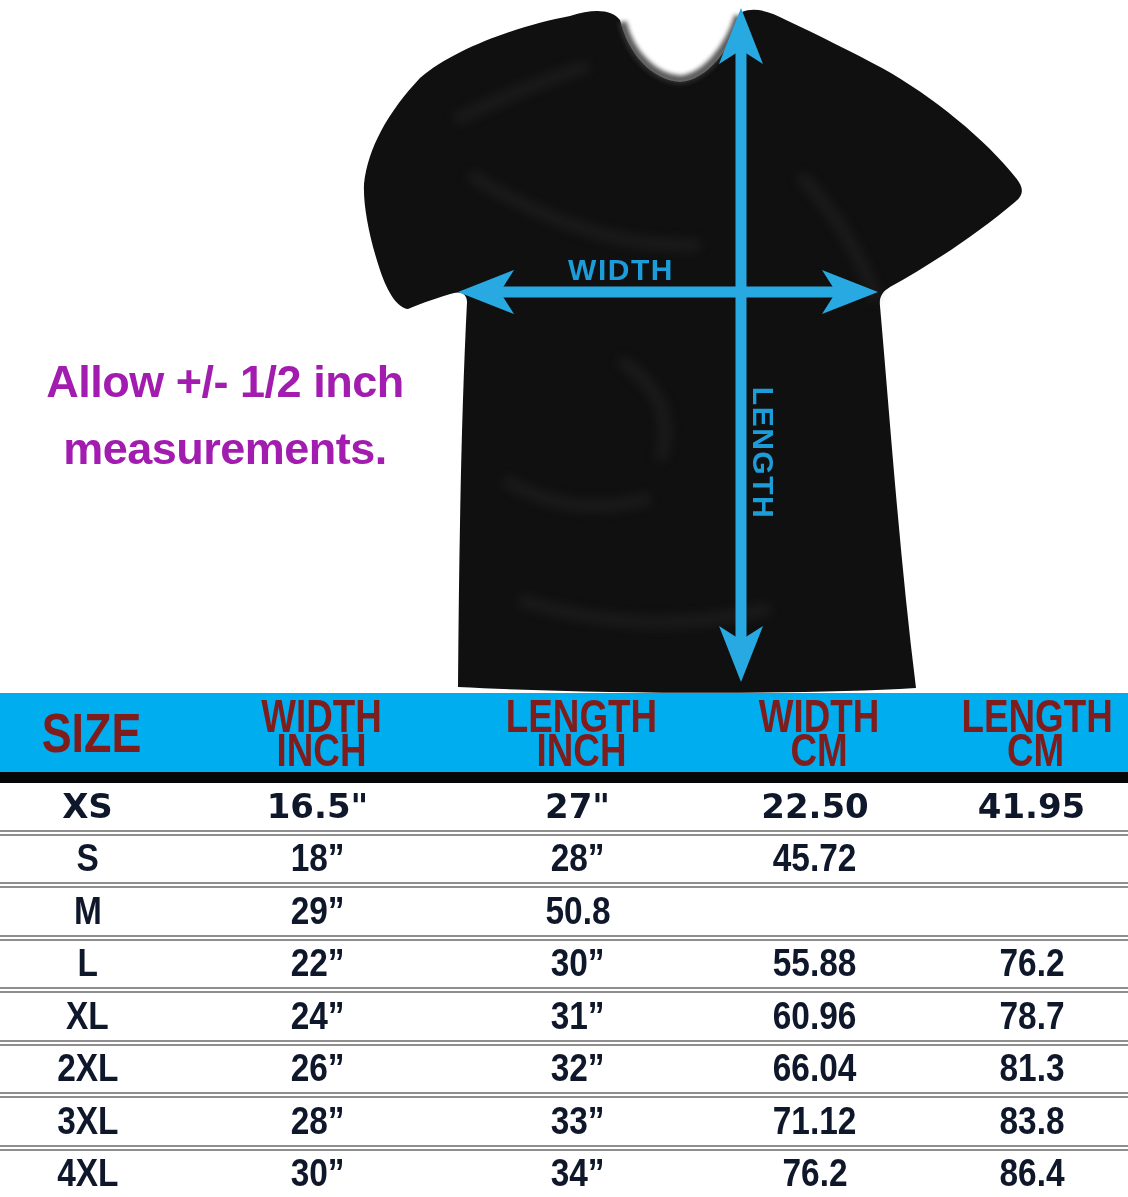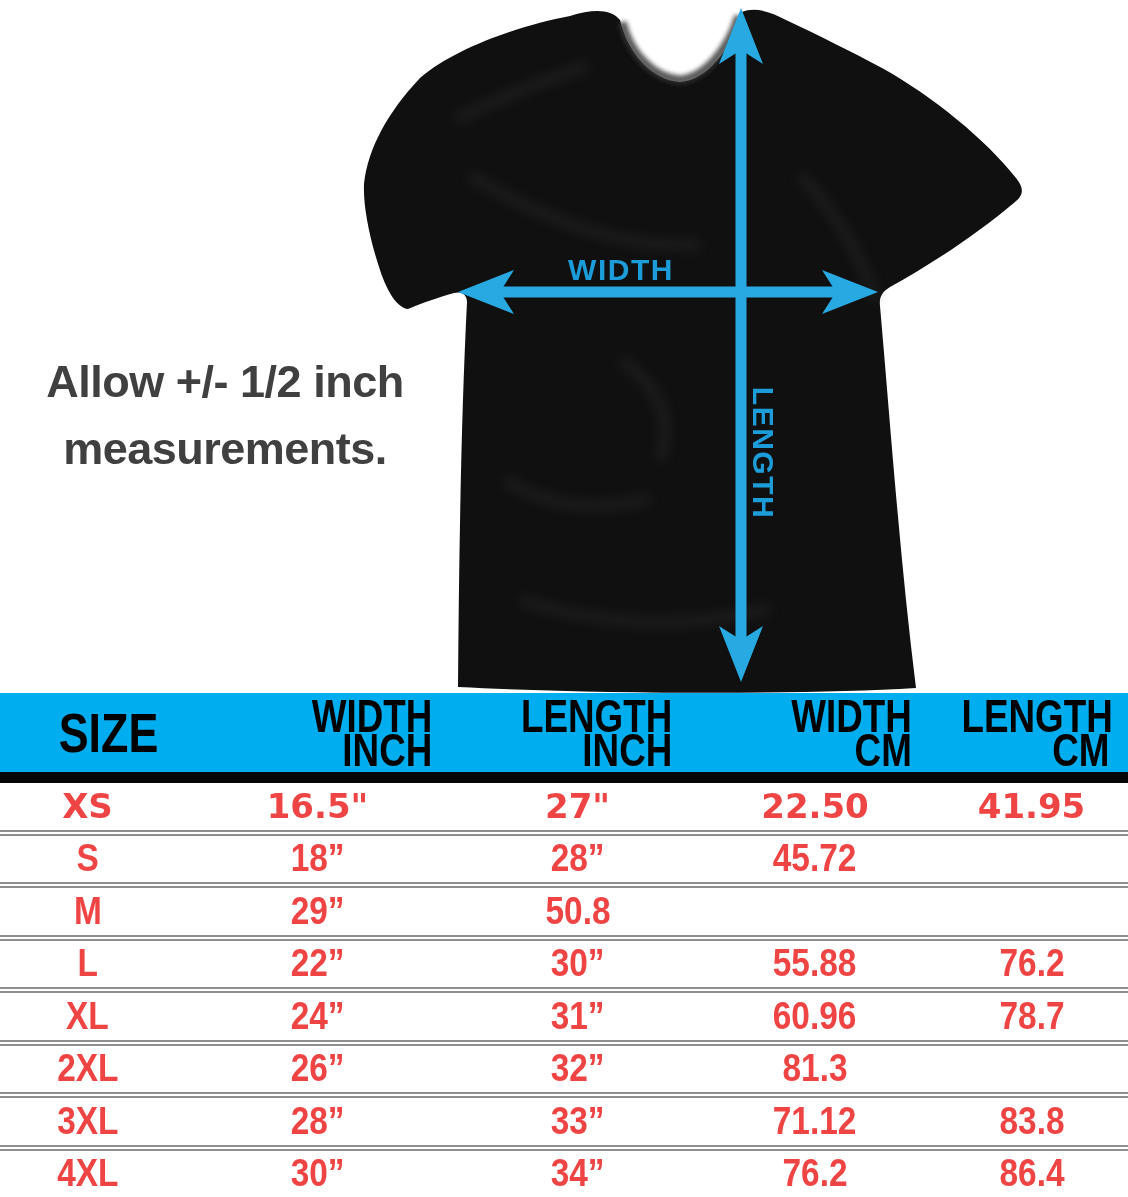--- a/index.html
+++ b/index.html
@@ -11,41 +11,41 @@
     position: relative;
     overflow: hidden;
   }
   .top-section { position: relative; width: 1128px; height: 693px; background: #fff; }
   svg.diagram { position: absolute; left: 0; top: 0; }
   svg text { font-family: "Liberation Sans", sans-serif; font-weight: bold; }
 
   .tolerance {
     position: absolute; left: 0; top: 348px; width: 450px;
     text-align: center; font-weight: bold; font-size: 45px; line-height: 67px;
-    color: #404040; letter-spacing: -0.5px;
+    color: #a21caf; letter-spacing: -0.5px;
   }
 
   .size-table { width: 1128px; }
   .thead {
     height: 79px; display: grid;
     grid-template-columns: 175px 285px 235px 240px 193px;
     align-items: center; background: #00AEEF;
   }
-  .th { text-align: right; color: #000000; font-weight: bold; padding-left: 8px; }
+  .th { text-align: center; color: #7f1d1d; font-weight: bold; padding-left: 8px; }
   .th .l { display: block; font-size: 46px; line-height: 34px; transform: scaleX(0.8); white-space: nowrap; }
   .th.size .l { font-size: 56px; line-height: 56px; }
   .black-bar { height: 11px; background: #060606; }
   .tbody { height: 414px; display: flex; flex-direction: column; }
   .trow {
     flex: 1; display: grid;
     grid-template-columns: 175px 285px 235px 240px 193px;
     align-items: center; background: #fff;
   }
   .trow + .trow { border-top: 6px double #8e8e8e; }
-  .cell { text-align: center; font-weight: bold; color: #ef4444; font-size: 38px; }
+  .cell { text-align: center; font-weight: bold; color: #0f172a; font-size: 38px; }
   .cell-text { display: inline-block; transform: scaleX(0.88); white-space: nowrap; }
   .trow.first-row .cell { font-family: "DejaVu Sans", "Liberation Sans", sans-serif; font-size: 34px; }
   .trow.first-row .cell-text { transform: none; }
 </style>
 </head>
 <body>
 
 <div class="top-section">
 
   <svg class="diagram" width="1128" height="693" viewBox="0 0 1128 693">
@@ -164,20 +164,21 @@
         <div class="cell"><span class="cell-text">XL</span></div>
         <div class="cell"><span class="cell-text">24”</span></div>
         <div class="cell"><span class="cell-text">31”</span></div>
         <div class="cell"><span class="cell-text">60.96</span></div>
         <div class="cell"><span class="cell-text">78.7</span></div>
       </div>
       <div class="trow">
         <div class="cell"><span class="cell-text">2XL</span></div>
         <div class="cell"><span class="cell-text">26”</span></div>
         <div class="cell"><span class="cell-text">32”</span></div>
+        <div class="cell"><span class="cell-text">66.04</span></div>
         <div class="cell"><span class="cell-text">81.3</span></div>
       </div>
       <div class="trow">
         <div class="cell"><span class="cell-text">3XL</span></div>
         <div class="cell"><span class="cell-text">28”</span></div>
         <div class="cell"><span class="cell-text">33”</span></div>
         <div class="cell"><span class="cell-text">71.12</span></div>
         <div class="cell"><span class="cell-text">83.8</span></div>
       </div>
       <div class="trow">

